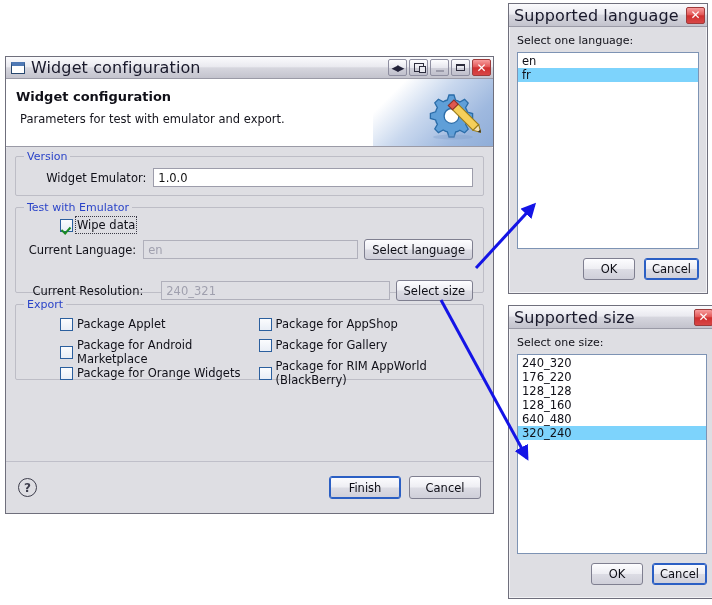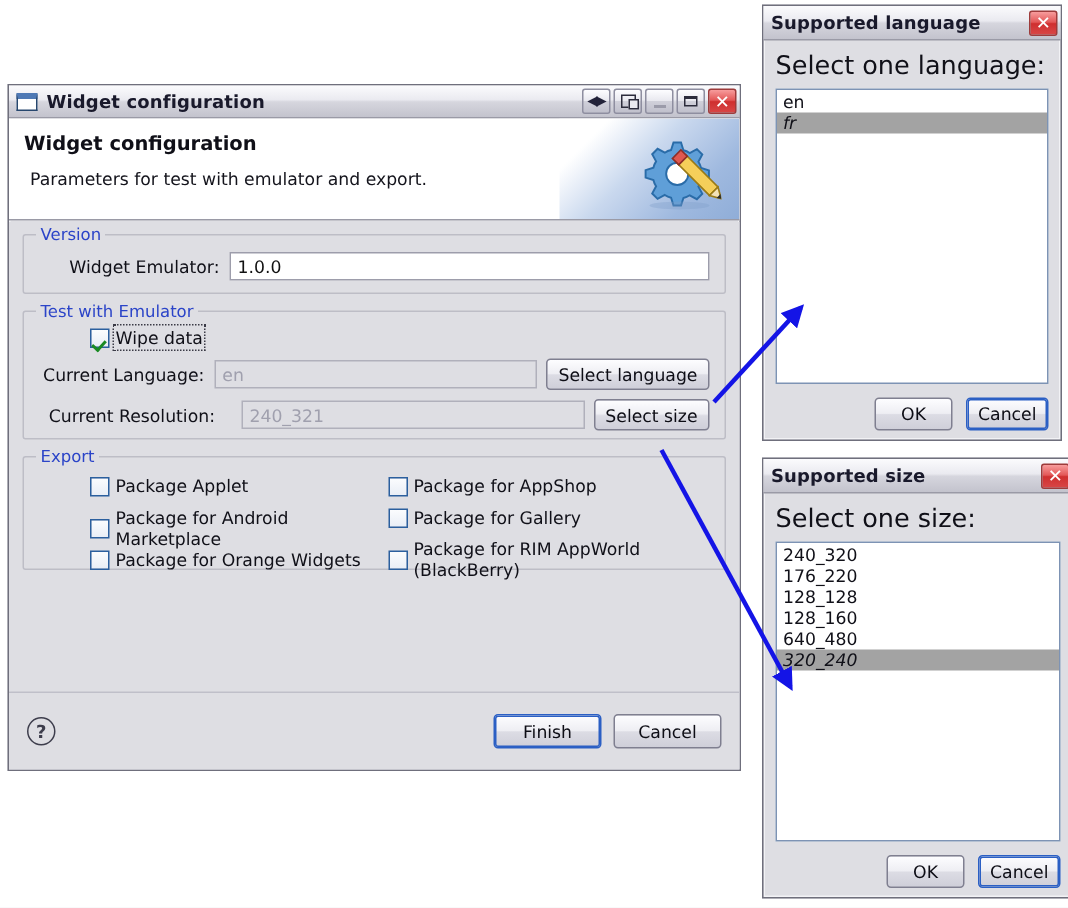--- a/index.html
+++ b/index.html
@@ -21,21 +21,21 @@
   }
   .titlebar {
     height: 22px;
     background: linear-gradient(to bottom, #fbfbfd 0%, #eaeaf0 45%, #d6d6de 52%, #c3c3cd 100%);
     border-bottom: 1px solid #9a9aa6;
     display: flex; align-items: center;
     padding: 0 2px 0 5px;
     position: relative;
   }
   .titlebar .ttl {
-    font-size: 12px; font-weight: bold; color: #19192b;
+    font-size: 16px; font-weight: normal; color: #19192b;
     letter-spacing: .1px; white-space: nowrap;
   }
   .tb-btns { margin-left: auto; display: flex; align-items: center; gap: 2px; }
 
   .tbbtn {
     width: 19px; height: 17px;
     border: 1px solid #8e8ea0;
     border-radius: 2px;
     background: linear-gradient(to bottom,#fdfdff 0%, #e7e7ee 50%, #d0d0da 51%, #c0c0cc 100%);
     display: flex; align-items: center; justify-content: center;
@@ -159,34 +159,34 @@
   .footer .spacer { flex: 1; }
   .footer .btn { min-width: 72px; height: 23px; margin-left: 8px; }
 
   
   .dlg { background: #dedee3; }
   .dlg .titlebar { height: 23px; }
   #langdlg { left: 508px; top: 3px; width: 200px; height: 291px; }
   #sizedlg { left: 508px; top: 305px; width: 208px; height: 294px; }
 
   .dlgbody { position: absolute; left:0; right:0; top: 23px; bottom: 0; padding: 7px 8px 8px 8px; }
-  .dlgbody .prompt { font-size: 17px; color:#101018; margin-bottom: 5px; }
+  .dlgbody .prompt { font-size: 11px; color:#101018; margin-bottom: 5px; }
   .listbox {
     border: 1px solid #7d93b4;
     background: #ffffff;
     overflow: hidden;
     padding: 1px 0 0 0;
   }
   .listbox .item {
     font-size: 11.5px; color: #101018;
     padding: 0 0 0 4px; height: 14px; line-height: 14px;
     font-family: "DejaVu Sans", "Liberation Sans", sans-serif;
     white-space: nowrap;
   }
-  .listbox .item.sel { background: #a3a3a3; font-style: italic; }
+  .listbox .item.sel { background: #7dd3fc; }
   .dlg-btnrow { display: flex; justify-content: flex-end; gap: 9px; margin-top: 9px; }
   .dlg-btnrow .btn { min-width: 52px; height: 22px; text-align: right; }
 
   
   #arrows { position: absolute; left:0; top:0; width: 712px; height: 605px; pointer-events: none; }
 </style>
 </head>
 <body>
 
 <div id="root">
@@ -253,21 +253,21 @@
           <span class="cb checked"></span>
           <span class="lbl focusring">Wipe data</span>
         </div>
 
         <div class="grow" style="padding:7px 10px 0 10px;">
           <span class="flabel" style="width:122px;">Current Language:</span>
           <span class="field dim" style="width:237px;margin-left:7px;">en</span>
           <span class="btn" style="margin-left:6px;">Select language</span>
         </div>
 
-        <div class="grow" style="padding:6px 10px 0 10px;">
+        <div class="grow" style="padding:20px 10px 0 10px;">
           <span class="flabel" style="width:122px;">Current Resolution:</span>
           <span class="field dim" style="width:237px;margin-left:18px;">240_321</span>
           <span class="btn" style="margin-left:6px;">Select size</span>
         </div>
       </div>
 
       <div class="group" style="height:76px;">
         <span class="glabel">Export</span>
         <div style="display:flex; padding:12px 0 0 44px;">
           <div style="width:215px;">

